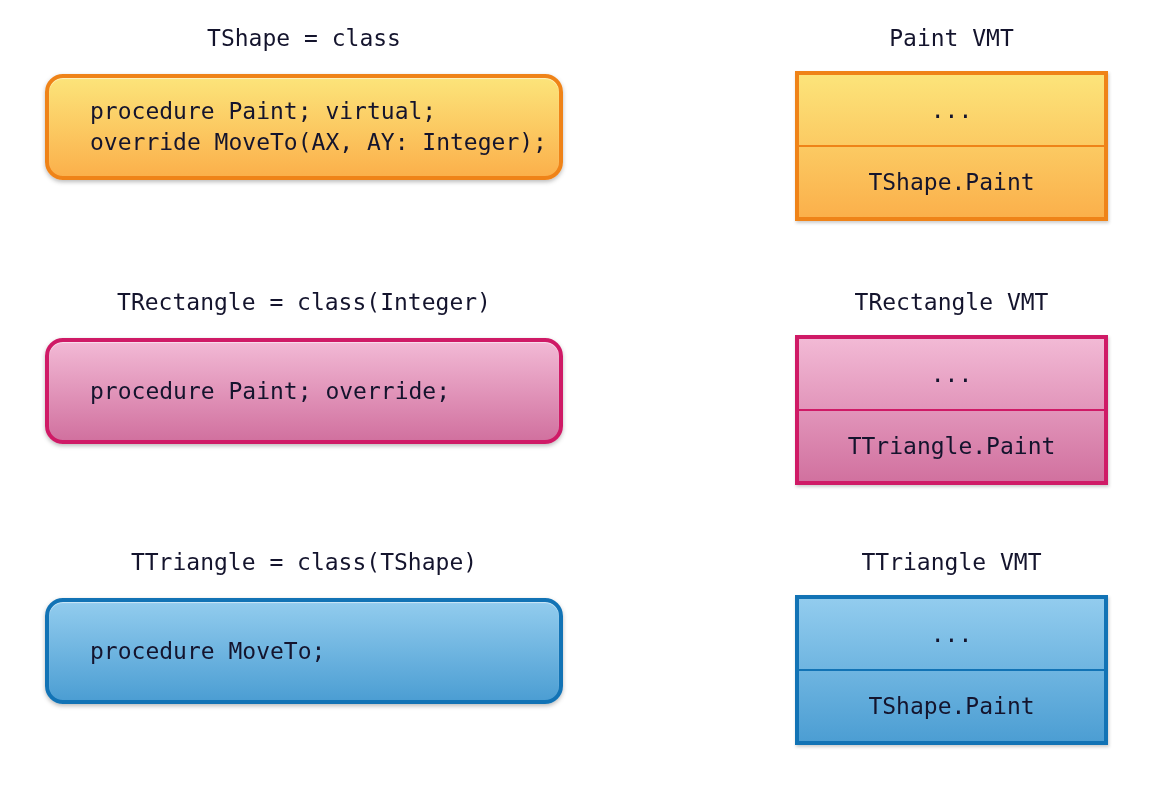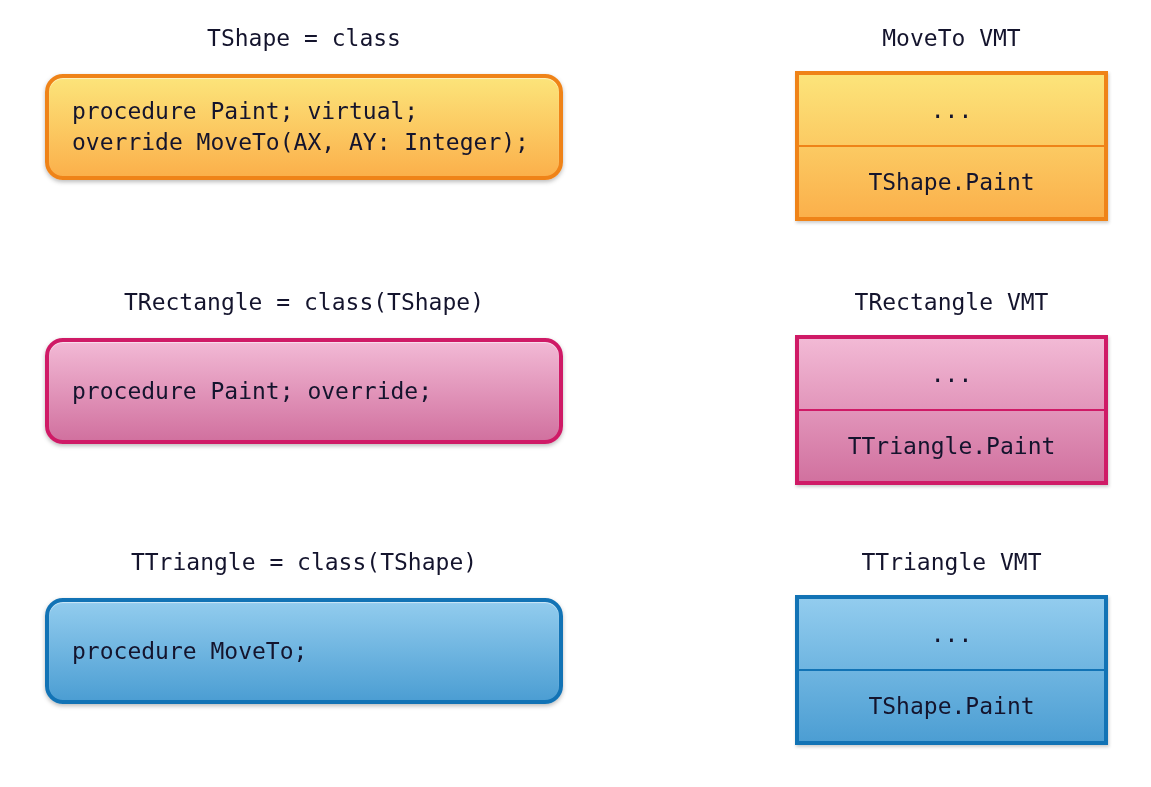--- a/index.html
+++ b/index.html
@@ -48,21 +48,21 @@
     height: 106px;
     box-sizing: border-box;
     border: 4px solid var(--border);
     border-radius: 18px;
     background: linear-gradient(to bottom, var(--grad-top), var(--grad-bottom));
     box-shadow: 0 2px 4px rgba(60,60,60,0.35),
                 inset 0 1px 1px rgba(255,255,255,0.55);
     display: flex;
     flex-direction: column;
     justify-content: center;
-    padding-left: 23px;
+    padding-left: 41px;
   }
   .code-line {
     font-size: 23px;
     line-height: 31px;
     white-space: pre;
   }
 
   .vmt-box {
     position: absolute;
     left: 795px;
@@ -92,29 +92,29 @@
 <body style="background: rgb(255, 255, 255); color: rgb(20, 20, 45);">
 
 <div class="canvas">
 
   <section class="row row-0" style="--border: #EF8318; --grad-top: #FCE47A; --grad-bottom: #FBB04B;">
     <div class="class-title">TShape = class</div>
     <div class="class-box">
       <div class="code-line">procedure Paint; virtual;</div>
       <div class="code-line">override MoveTo(AX, AY: Integer);</div>
     </div>
-    <div class="vmt-title">MoveTo VMT</div>
+    <div class="vmt-title">Paint VMT</div>
     <div class="vmt-box">
       <div class="vmt-cell">...</div>
       <div class="vmt-cell">TShape.Paint</div>
     </div>
   </section>
 
   <section class="row row-1" style="--border: #CF1A66; --grad-top: #F2B9D5; --grad-bottom: #D1719F;">
-    <div class="class-title">TRectangle = class(TShape)</div>
+    <div class="class-title">TRectangle = class(Integer)</div>
     <div class="class-box">
       <div class="code-line">procedure Paint; override;</div>
     </div>
     <div class="vmt-title">TRectangle VMT</div>
     <div class="vmt-box">
       <div class="vmt-cell">...</div>
       <div class="vmt-cell">TTriangle.Paint</div>
     </div>
   </section>
 

